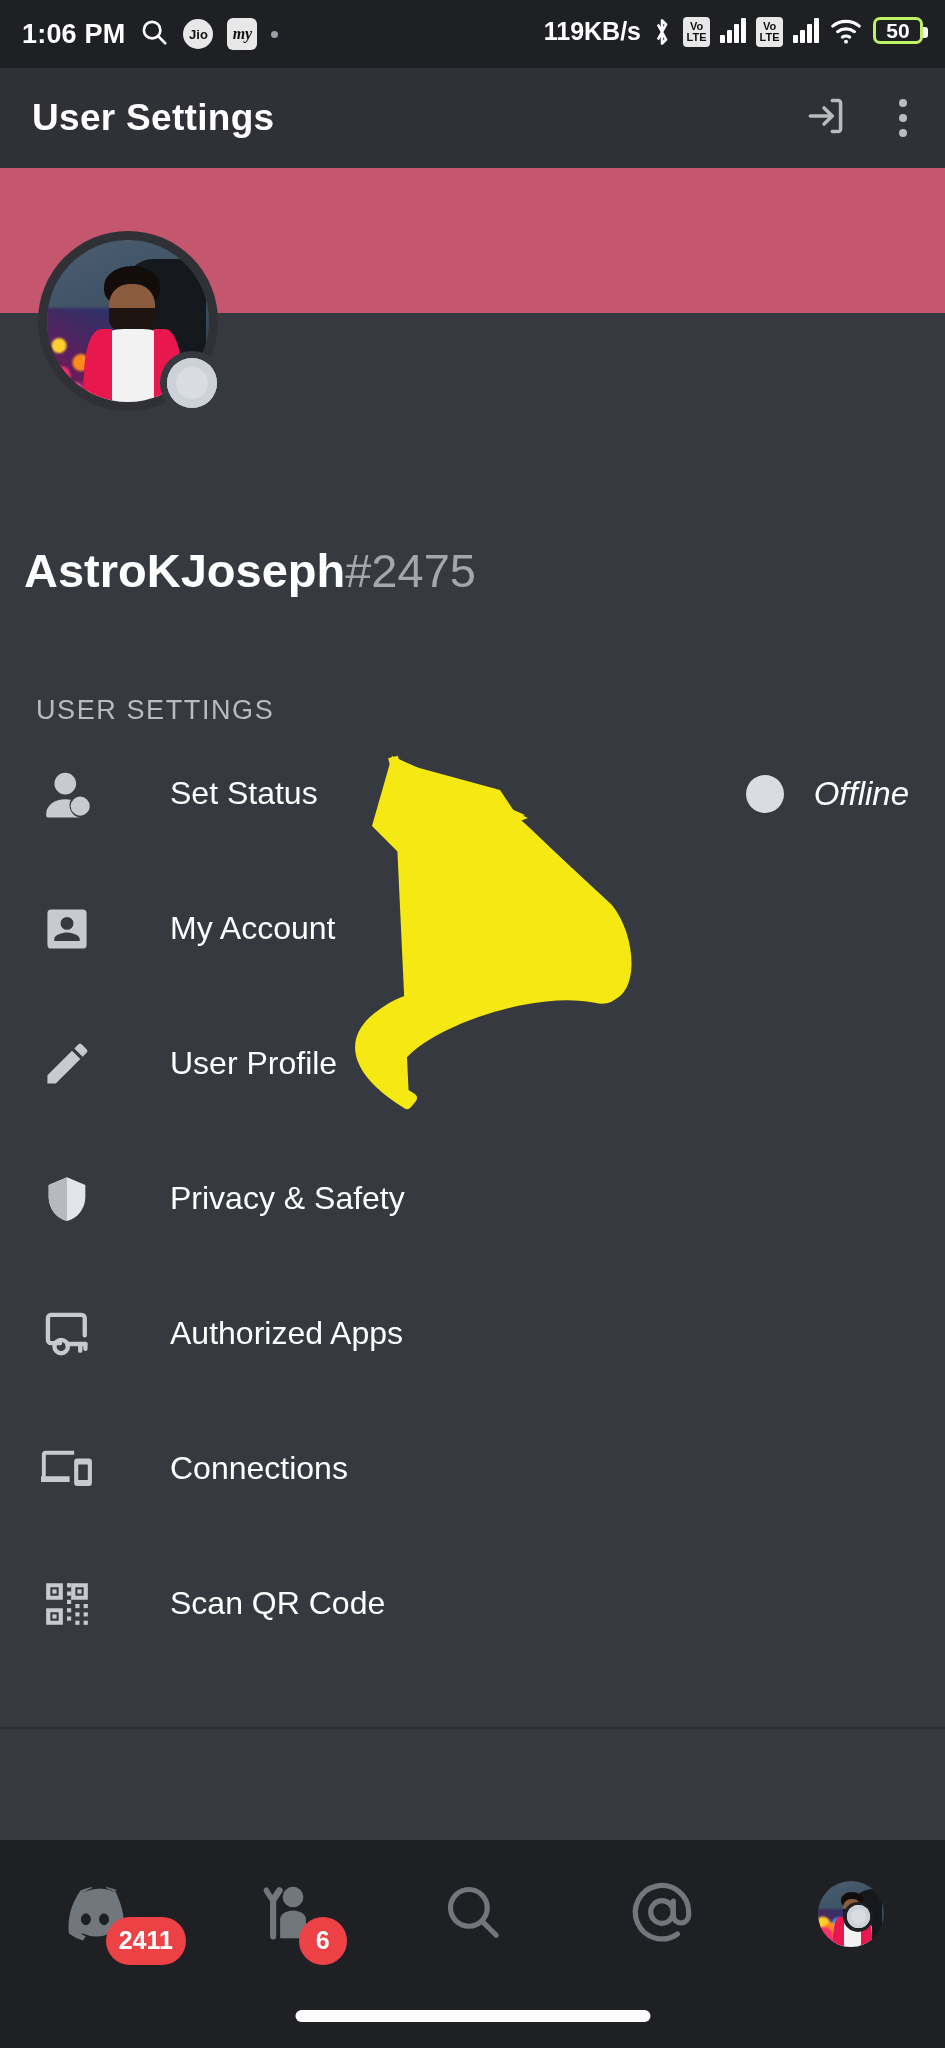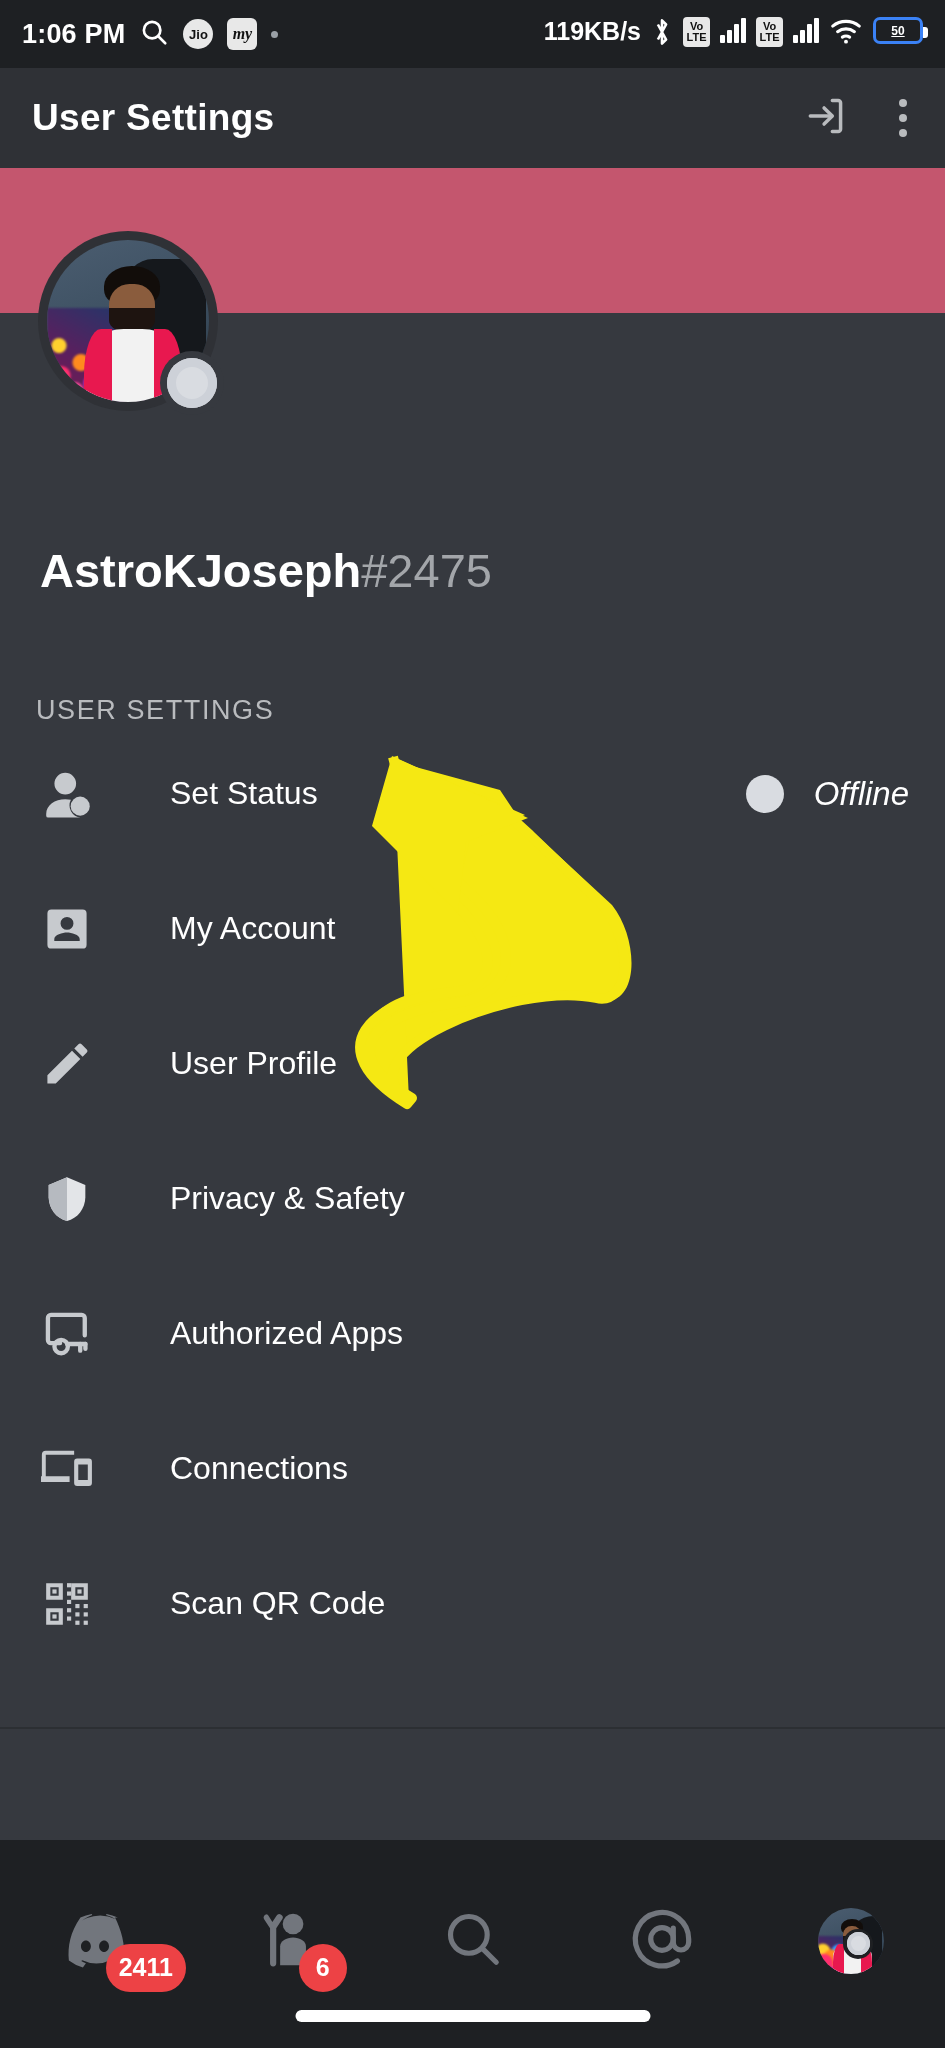--- a/index.html
+++ b/index.html
@@ -34,23 +34,23 @@
   .volte{
     width:27px;height:30px;border-radius:4px;background:#E8E8E8;color:#111;
     font-size:11px;font-weight:bold;line-height:11px;text-align:center;
     display:flex;flex-direction:column;align-items:center;justify-content:center;
   }
   .bars{ display:flex; align-items:flex-end; gap:2px; height:26px; }
   .bars i{ display:block; width:5px; background:#FFFFFF; border-radius:1px; }
   .bars i:nth-child(1){height:8px;} .bars i:nth-child(2){height:13px;}
   .bars i:nth-child(3){height:19px;} .bars i:nth-child(4){height:25px;}
   .battery{
-    width:50px;height:27px;border:3px solid #3b82f6;border-radius:7px;
+    width:50px;height:27px;border:3px solid #bef264;border-radius:7px;
     display:flex;align-items:center;justify-content:center;position:relative;
-    font-size:12px;font-weight:bold;color:#FFFFFF;text-decoration:underline;
+    font-size:21px;font-weight:bold;color:#FFFFFF;
   }
   .battery::after{
     content:""; position:absolute; right:-8px; top:7px; width:5px; height:11px;
     background:#FFFFFF; border-radius:0 3px 3px 0;
   }
 
   
   .header{
     position:absolute; top:68px; left:0; width:945px; height:100px;
     background:#2F3136; display:flex; align-items:center; padding:0 32px;
@@ -122,21 +122,21 @@
     position:absolute; right:-6px; bottom:-4px;
     width:64px; height:64px; border-radius:50%;
     background:#36393F; display:flex; align-items:center; justify-content:center;
   }
   .status-badge i{
     display:block; width:50px; height:50px; border-radius:50%;
     background:#D9DCE1;
     box-shadow:inset 0 0 0 9px #CDD1D8;
   }
   .username{
-    position:absolute; top:547px; left:40px;
+    position:absolute; top:547px; left:24px;
     font-size:47px; line-height:1; white-space:nowrap;
   }
   .username .name{ color:#FFFFFF; font-weight:bold; }
   .username .tag{ color:#A3A6AA; font-weight:normal; }
 
   
   .list-zone{
     position:absolute; top:645px; left:0; width:945px; height:1195px;
     background:#36393F;
   }
@@ -160,21 +160,21 @@
   .divider{
     position:absolute; left:0; width:945px; height:2px; background:#2C2F33;
   }
 
   
   .bottom-nav{
     position:absolute; bottom:0; left:0; width:945px; height:208px;
     background:#1E2023;
   }
   .nav-items{
-    display:flex; align-items:center; height:148px;margin-top:27px;
+    display:flex; align-items:center; height:148px;
   }
   .nav-item{
     flex:1; display:flex; align-items:center; justify-content:center; position:relative;
     height:148px;
   }
   .badge{
     position:absolute; background:#ED4245; color:#FFFFFF; font-weight:bold;
     border-radius:24px; display:flex; align-items:center; justify-content:center;
   }
   .badge.wide{ font-size:25px; min-width:80px; height:48px; padding:0 9px; left:56%; top:52%; }

